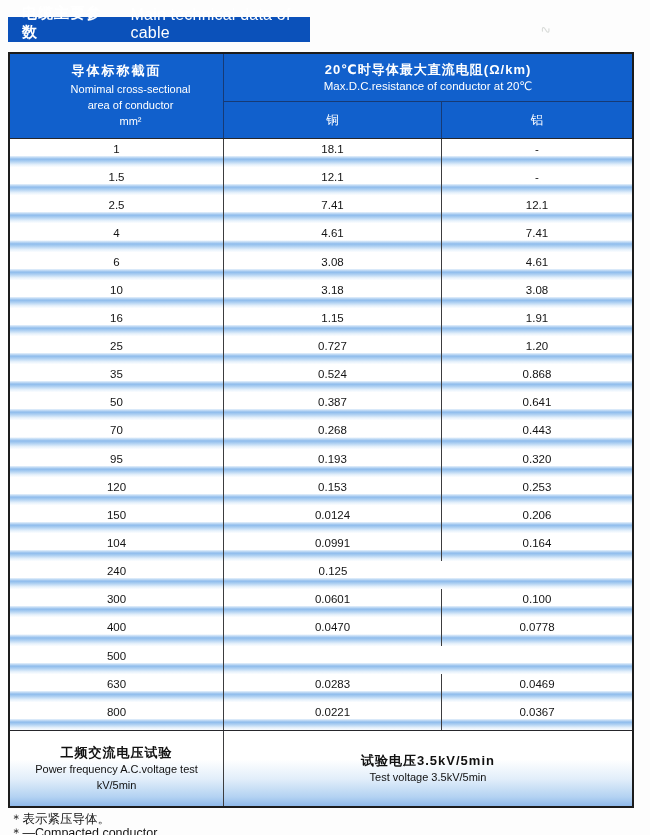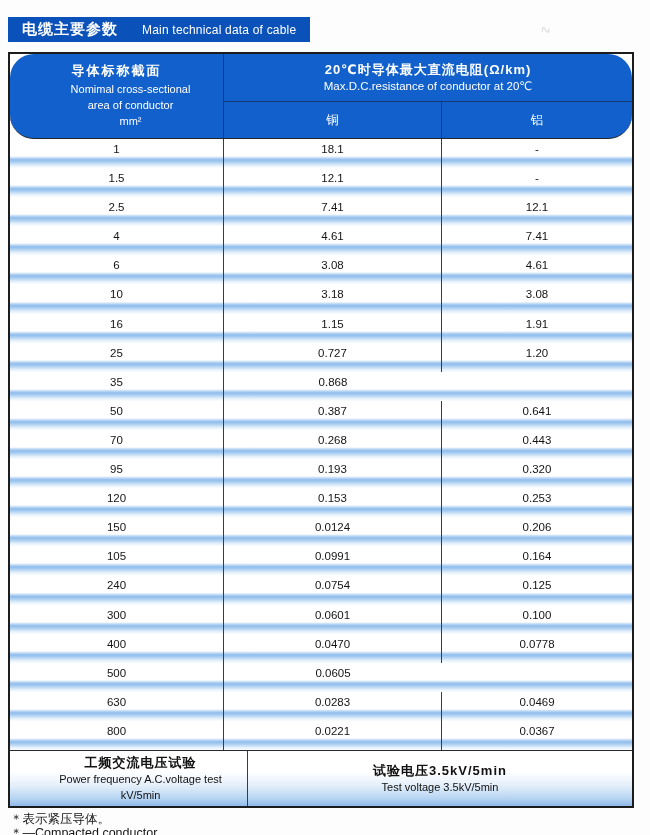--- a/index.html
+++ b/index.html
@@ -13,25 +13,25 @@
   }
 
   
   .title-bar {
     position: absolute;
     left: 8px; top: 17px;
     width: 302px; height: 25px;
     background: #0b51ba;
     color: #ffffff;
     display: flex;
-    align-items: center;
+    align-items: flex-end;
     padding-left: 14px;
   }
   .title-zh { font-size: 15px; font-weight: bold; letter-spacing: 1px; }
-  .title-en { font-size: 12px; margin-left: 24px; letter-spacing: .2px; }
+  .title-en { font-size: 16px; margin-left: 24px; letter-spacing: .2px; }
 
   
   .pencil-mark {
     position: absolute;
     left: 540px; top: 22px;
     font-size: 13px;
     color: #aab0aa;
     opacity: .45;
     transform: rotate(-18deg);
   }
@@ -48,21 +48,20 @@
   }
 
   .thead {
     display: grid;
     grid-template-columns: 214px 218px 190px;
     grid-template-rows: 48px 36px;
     background: #1160cc;
     color: #ffffff;
     border-bottom: 1px solid #26262b;
     flex: none;
-    border-radius: 24px;
   }
   .th-area {
     grid-column: 1; grid-row: 1 / 3;
     border-right: 1px solid #163a75;
     display: flex; flex-direction: column;
     align-items: center; justify-content: center;
     line-height: 16px;
   }
   .th-area .zh { font-size: 13px; font-weight: bold; letter-spacing: 2px; margin-bottom: 2px; }
   .th-area .en, .th-area .unit { font-size: 11px; padding-left: 28px; }
@@ -102,30 +101,29 @@
   .data-row .cell {
     text-align: center;
     font-size: 11.5px;
     padding-top: 4px;
     color: #141414;
   }
   .data-row .cell.c1, .data-row .cell.c2 { border-right: 1px solid #3c3c3e; }
 
   .tfoot {
     flex: none;
-    height: 56px;
+    height: 76px;
     border-top: 1px solid #26262b;
     display: grid;
     grid-template-columns: 214px 1fr;
     background: linear-gradient(to bottom,
       #ffffff 0%, #ffffff 38%,
       #e2eefa 64%,
       #b3d2f2 88%,
       #8fb9ea 100%);
-    padding-left: 24px;
   }
   .tfoot .fcell {
     display: flex; flex-direction: column;
     align-items: center; justify-content: center;
     line-height: 16px;
   }
   .tfoot .f-left { border-right: 1px solid #3c3c3e; }
   .tfoot .zh { font-size: 13px; font-weight: bold; letter-spacing: 1px; }
   .tfoot .en, .tfoot .unit { font-size: 11px; }
 
@@ -208,20 +206,21 @@
   </div>
 
   <div class="data-row">
     <div class="cell c1">25</div>
     <div class="cell c2">0.727</div>
     <div class="cell c3">1.20</div>
   </div>
 
   <div class="data-row">
     <div class="cell c1">35</div>
+    <div class="cell c2">0.524</div>
     <div class="cell c3">0.868</div>
   </div>
 
   <div class="data-row">
     <div class="cell c1">50</div>
     <div class="cell c2">0.387</div>
     <div class="cell c3">0.641</div>
   </div>
 
   <div class="data-row">
@@ -242,46 +241,44 @@
     <div class="cell c3">0.253</div>
   </div>
 
   <div class="data-row">
     <div class="cell c1">150</div>
     <div class="cell c2">0.0124</div>
     <div class="cell c3">0.206</div>
   </div>
 
   <div class="data-row">
-    <div class="cell c1">105</div>
+    <div class="cell c1">104</div>
     <div class="cell c2">0.0991</div>
     <div class="cell c3">0.164</div>
   </div>
 
   <div class="data-row">
     <div class="cell c1">240</div>
-    <div class="cell c2">0.0754</div>
     <div class="cell c3">0.125</div>
   </div>
 
   <div class="data-row">
     <div class="cell c1">300</div>
     <div class="cell c2">0.0601</div>
     <div class="cell c3">0.100</div>
   </div>
 
   <div class="data-row">
     <div class="cell c1">400</div>
     <div class="cell c2">0.0470</div>
     <div class="cell c3">0.0778</div>
   </div>
 
   <div class="data-row">
     <div class="cell c1">500</div>
-    <div class="cell c3">0.0605</div>
   </div>
 
   <div class="data-row">
     <div class="cell c1">630</div>
     <div class="cell c2">0.0283</div>
     <div class="cell c3">0.0469</div>
   </div>
 
   <div class="data-row">
     <div class="cell c1">800</div>

